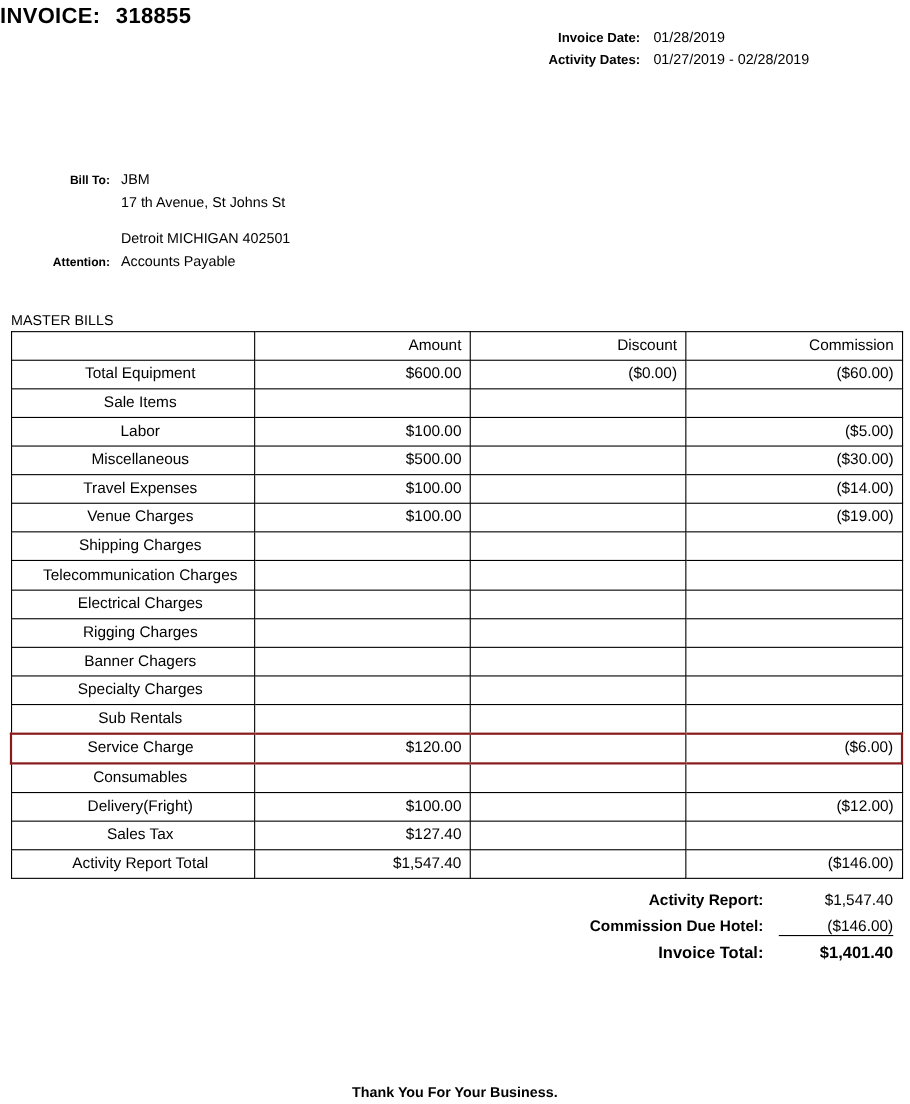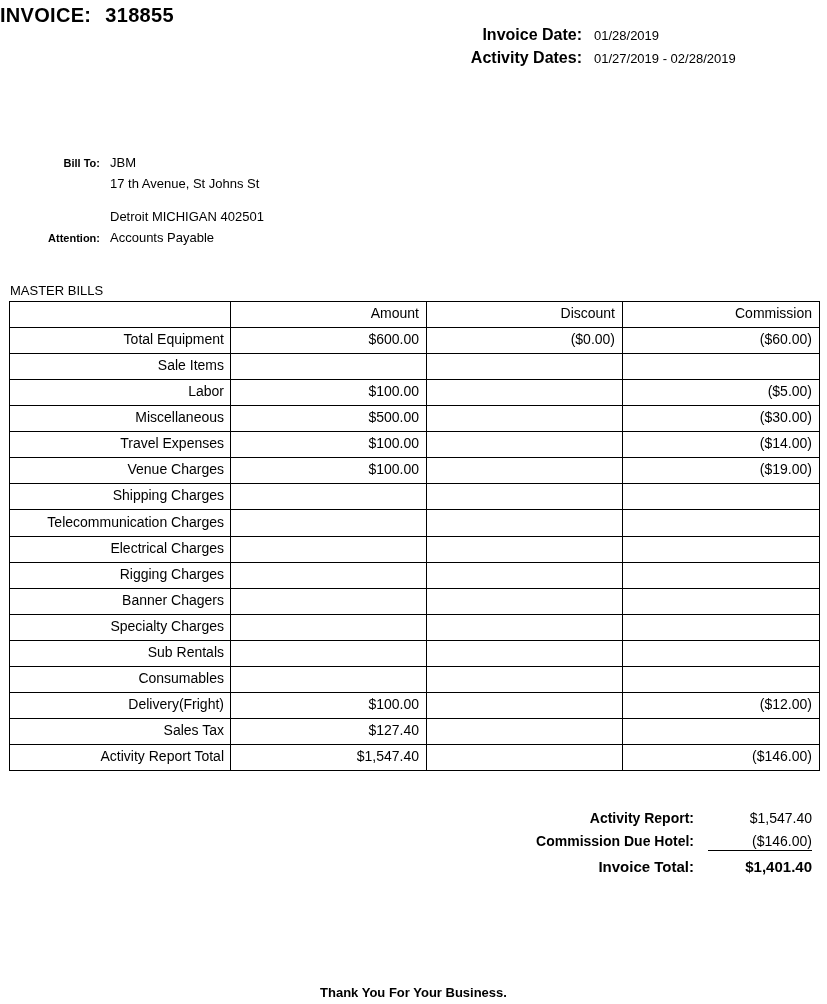--- a/index.html
+++ b/index.html
@@ -37,21 +37,21 @@
     left: 0;
     width: 790px;
   }
   .meta-row {
     display: flex;
     justify-content: flex-end;
     align-items: baseline;
     margin-bottom: 5px;
   }
   .meta-label {
-    font-size: 16px;
+    font-size: 12px;
     font-weight: bold;
     text-align: left;
     white-space: nowrap;
   }
   .meta-value {
     font-size: 13px;
     margin-left: 12px;
     width: 196px;
     text-align: left;
     white-space: nowrap;
@@ -110,21 +110,21 @@
   }
   table.bills td {
     border: 1px solid #000000;
     font-size: 14px;
     padding: 3px 6px 4px 6px;
     height: 18px;
     vertical-align: top;
   }
   table.bills td.desc {
     padding-left: 20px;
-    text-align: right;
+    text-align: center;
   }
   table.bills td.num {
     text-align: right;
     padding-right: 7px;
   }
   table.bills tr.head td {
     font-weight: normal;
     text-align: right;
     padding-right: 7px;
     font-size: 14px;
@@ -313,20 +313,26 @@
           <td class="num"></td>
           <td class="num"></td>
           <td class="num"></td>
         </tr>
         <tr>
           <td class="desc">Sub Rentals</td>
           <td class="num"></td>
           <td class="num"></td>
           <td class="num"></td>
         </tr>
+        <tr class="highlight">
+          <td class="desc">Service Charge</td>
+          <td class="num">$120.00</td>
+          <td class="num"></td>
+          <td class="num">($6.00)</td>
+        </tr>
         <tr>
           <td class="desc">Consumables</td>
           <td class="num"></td>
           <td class="num"></td>
           <td class="num"></td>
         </tr>
         <tr>
           <td class="desc">Delivery(Fright)</td>
           <td class="num">$100.00</td>
           <td class="num"></td>

